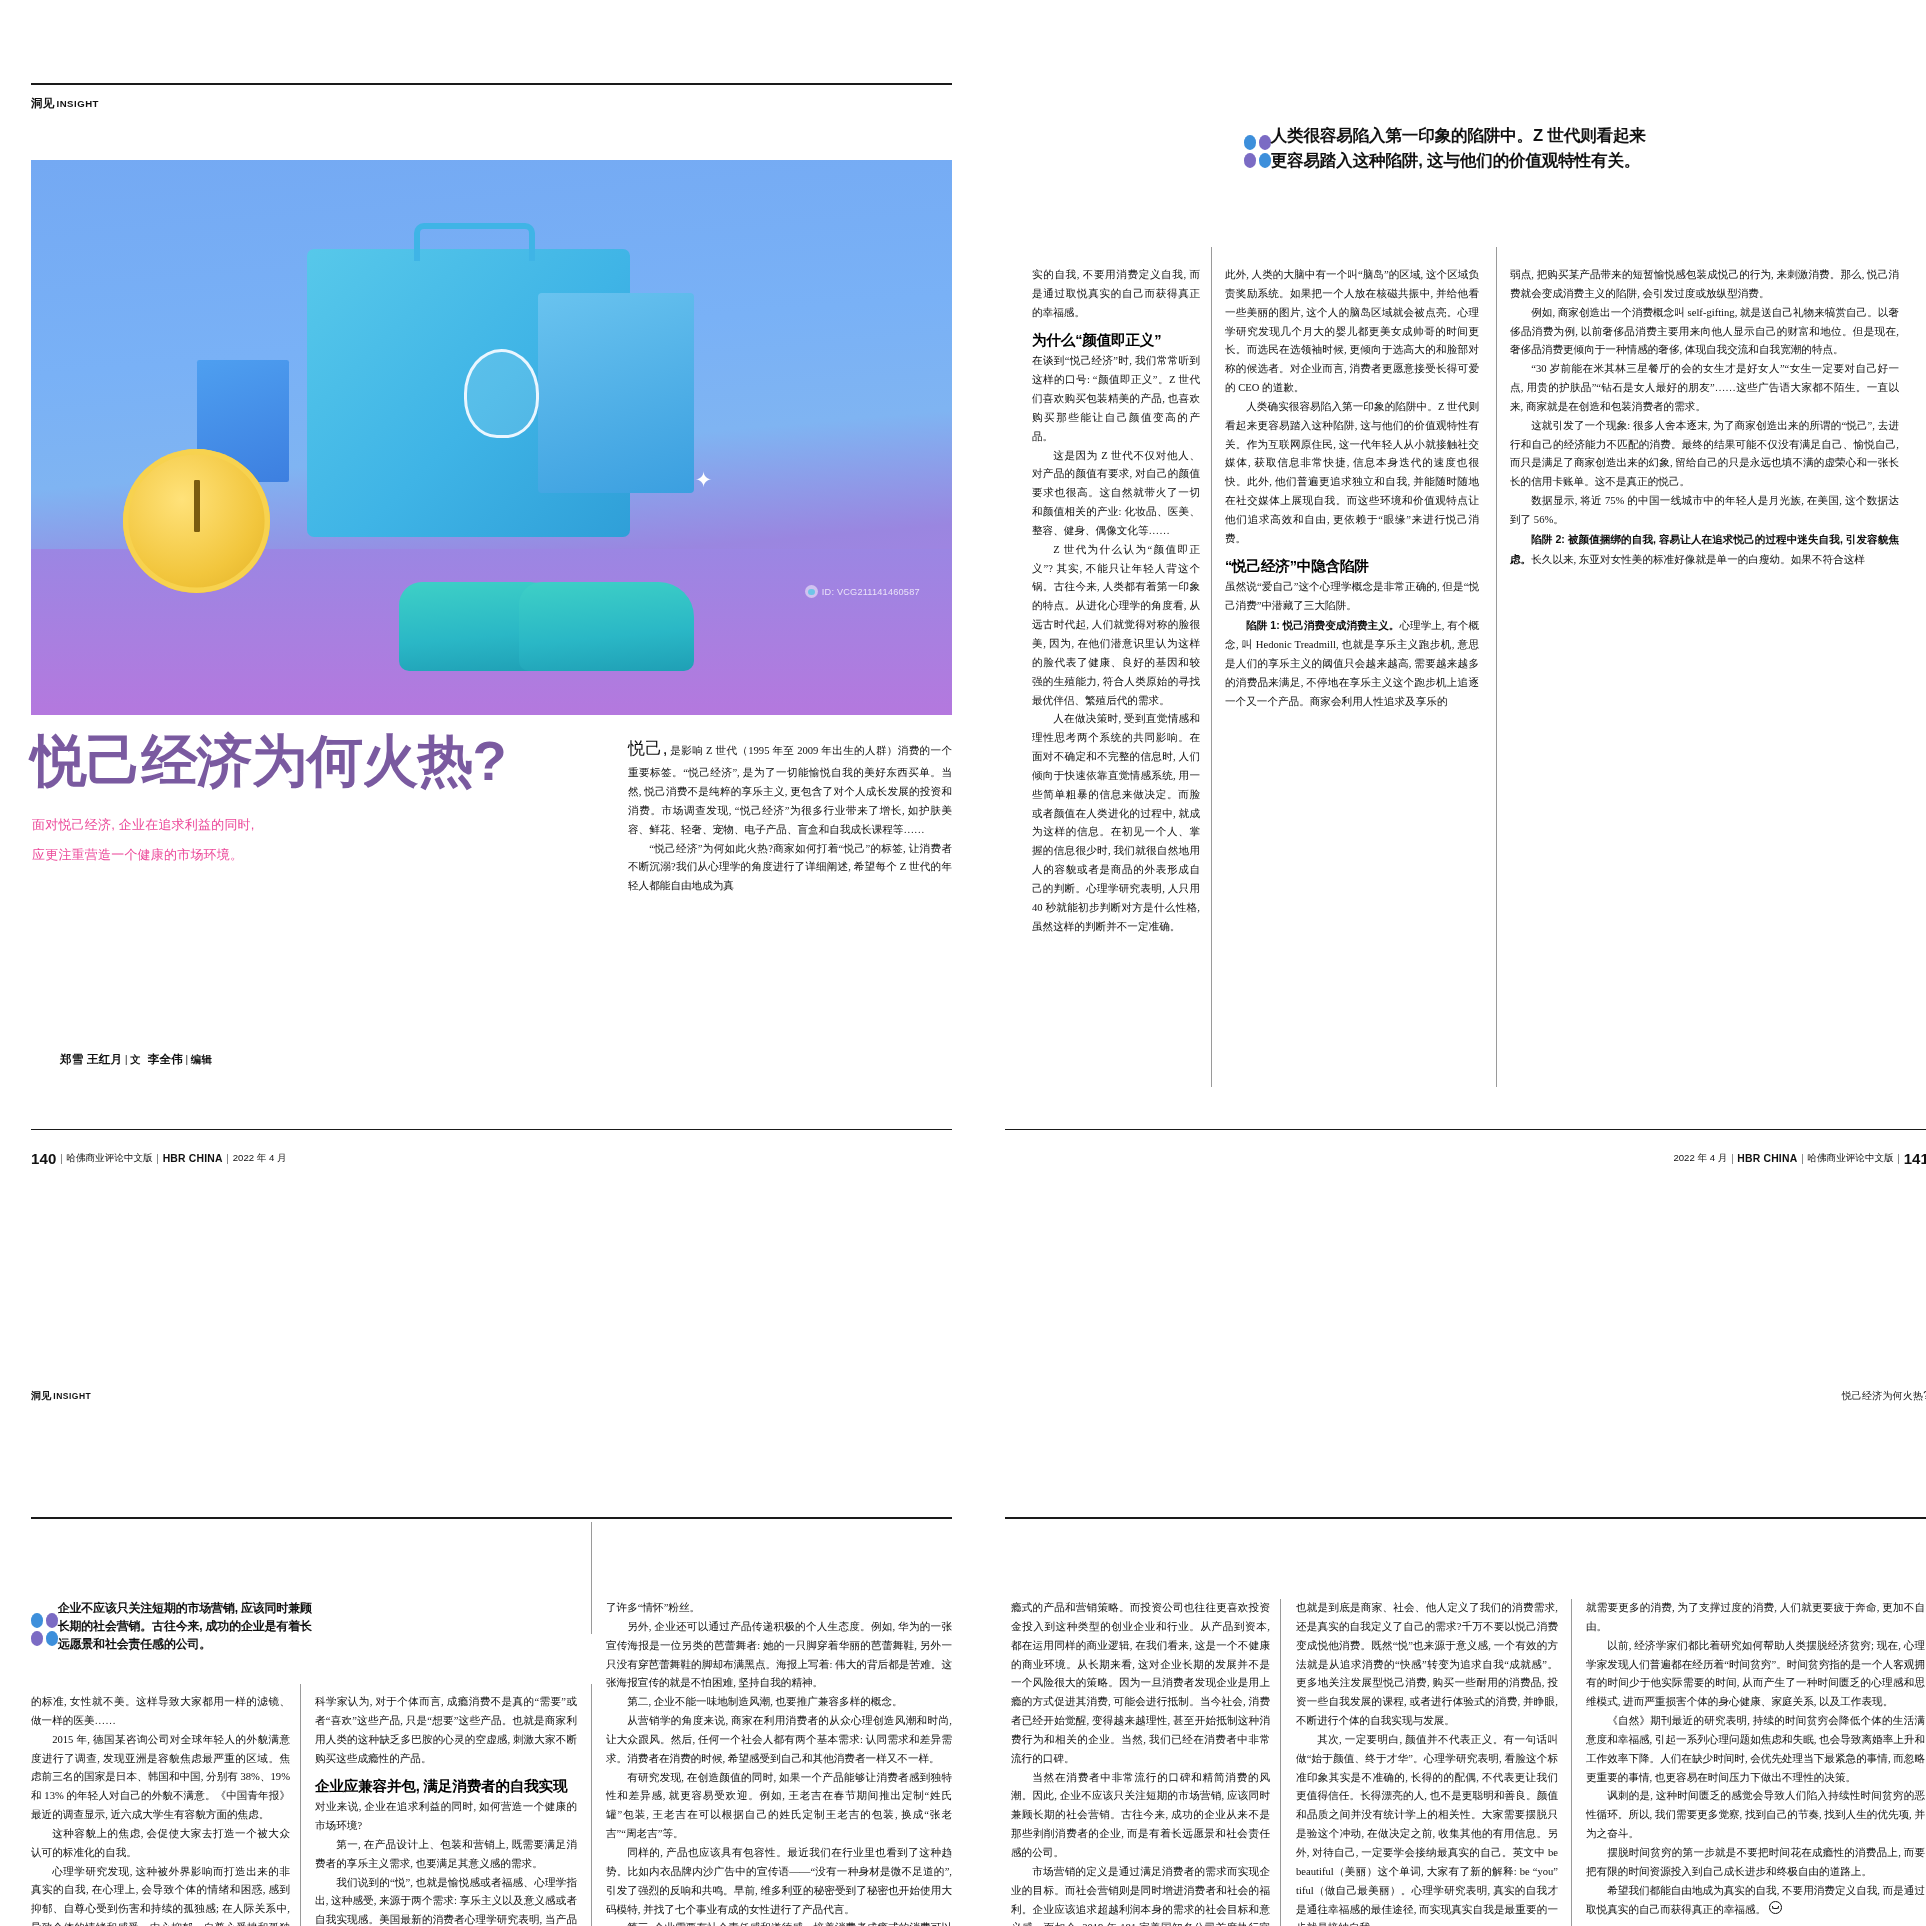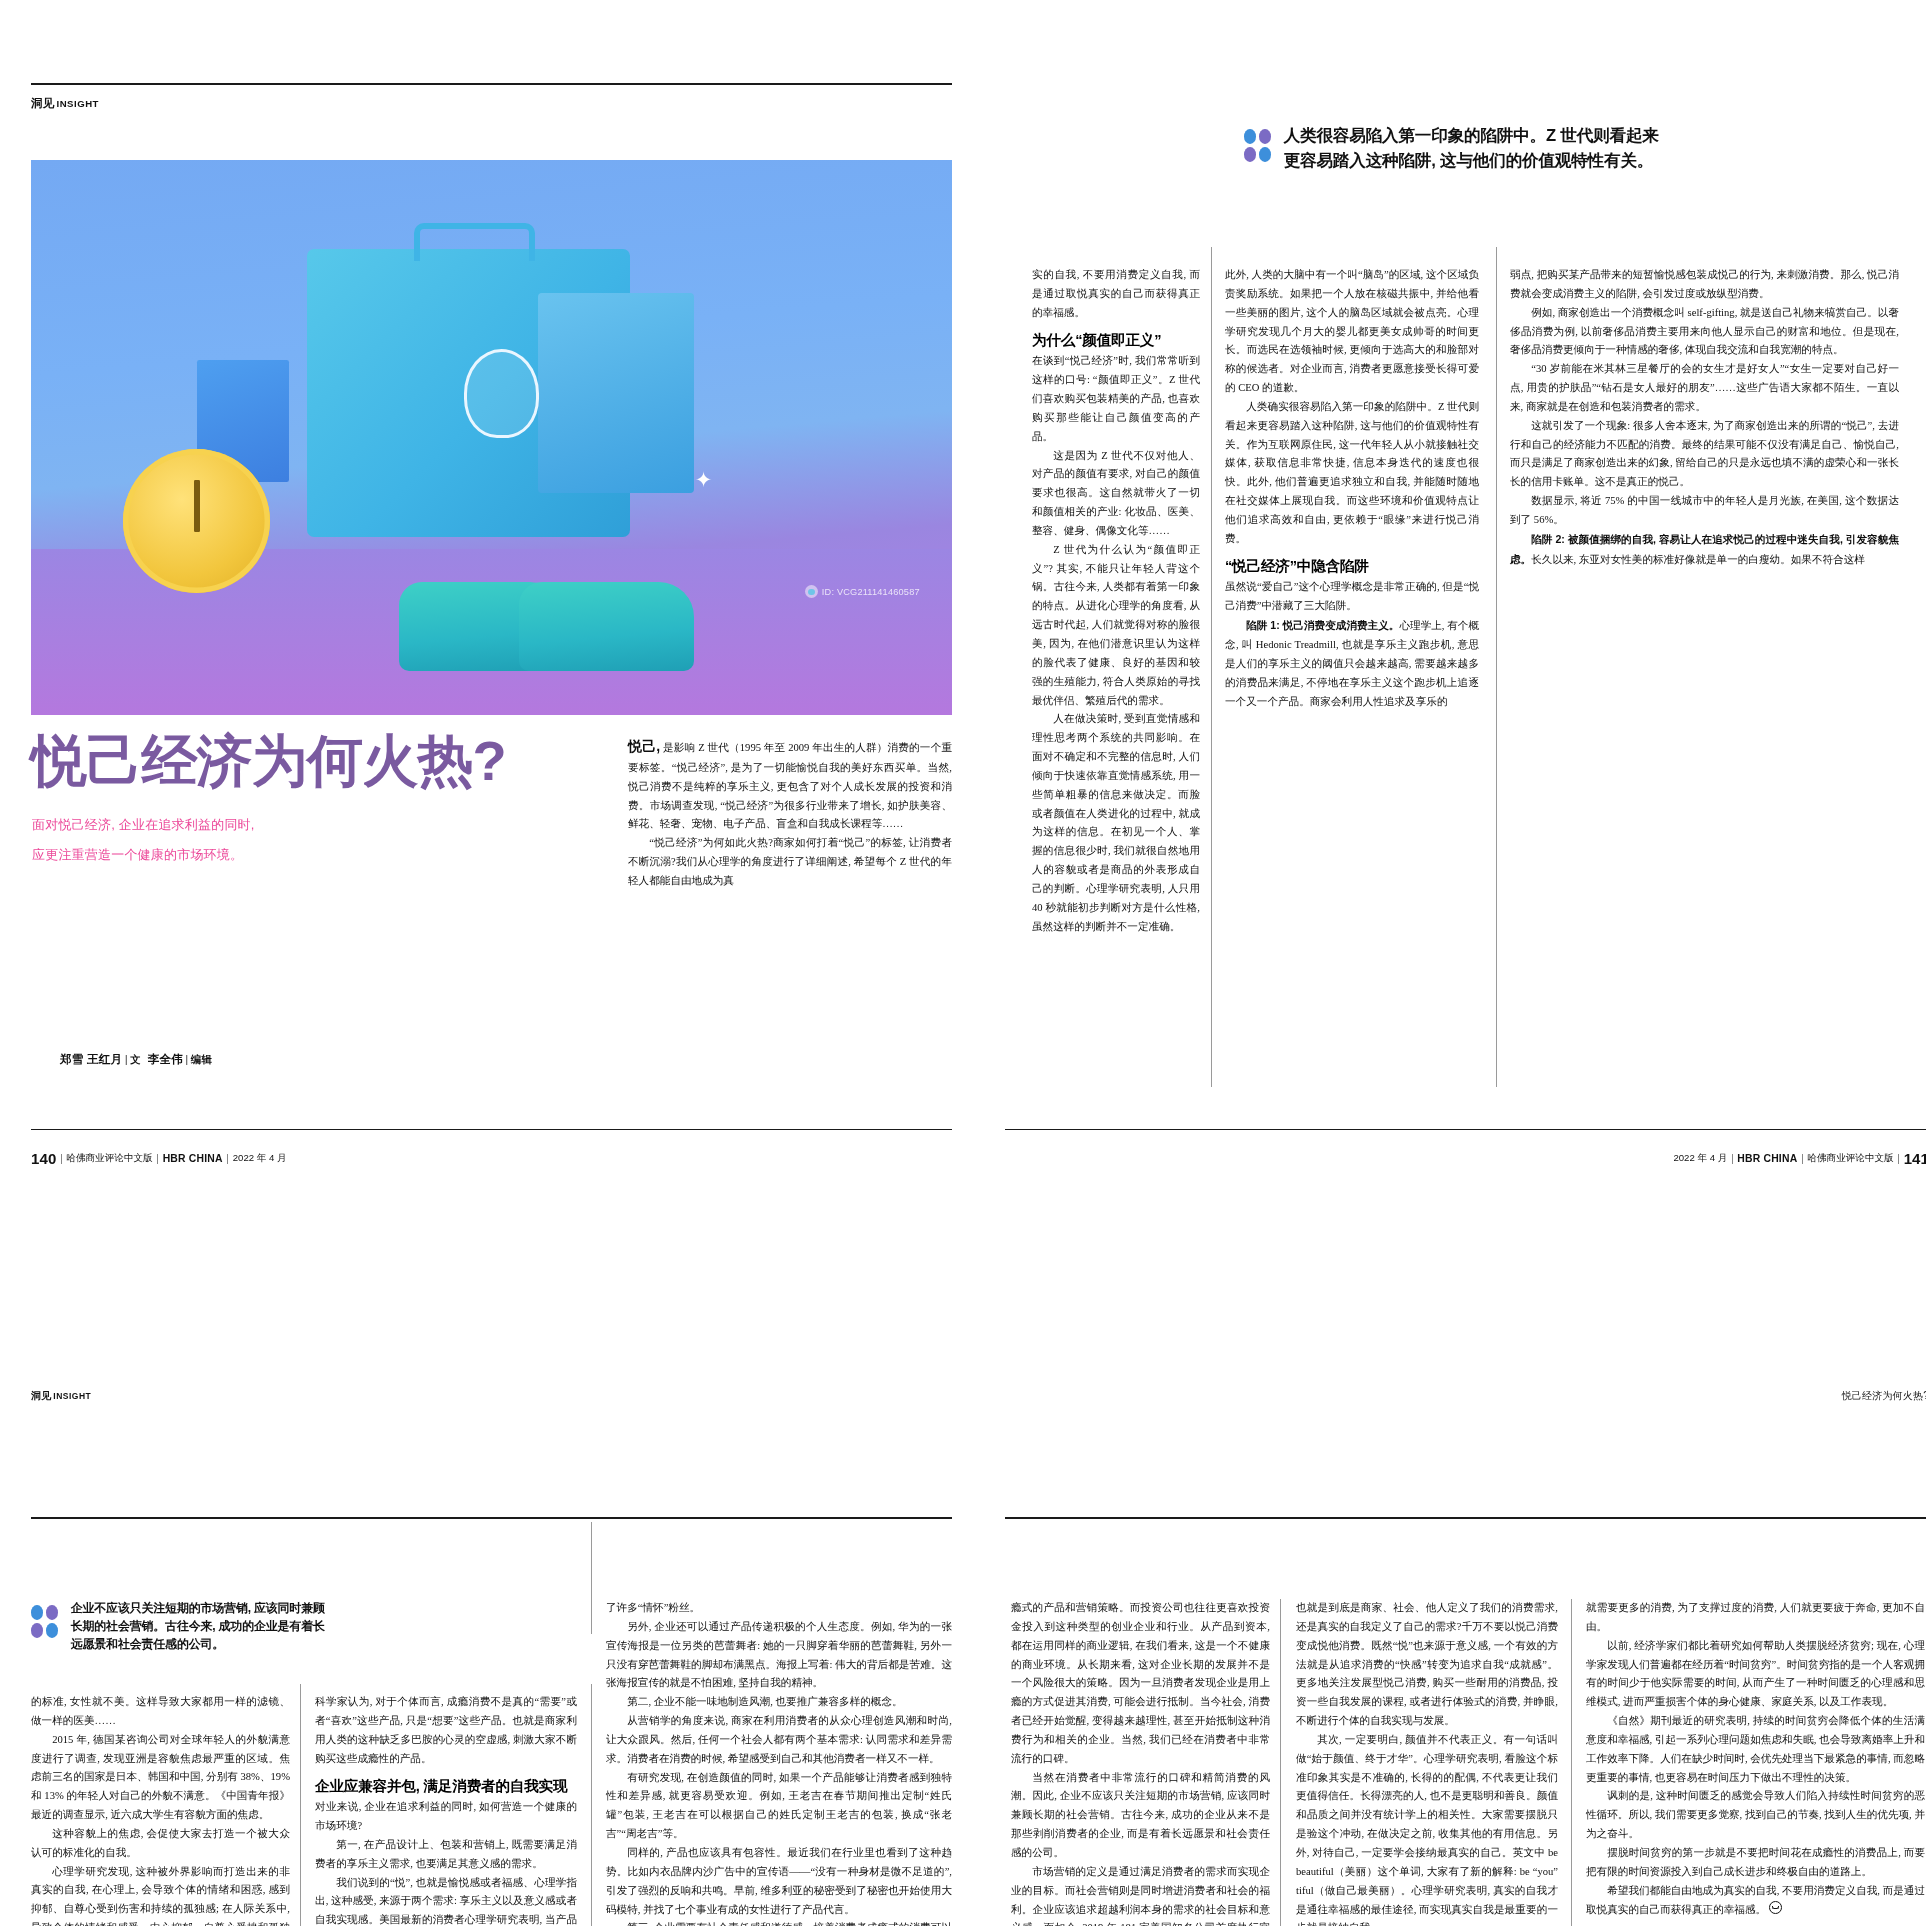--- a/index.html
+++ b/index.html
@@ -120,34 +120,34 @@
   .byline .role{font-weight:700;font-size:10.4px;}
 
   
   .body-col{
     position:absolute;font-size:10.6px;line-height:1.78;color:#0d0d0d;
     text-align:justify;font-family:"Liberation Serif","DejaVu Serif",serif;
     text-justify:inter-character;
   }
   .body-col p{margin:0 0 0 0;text-indent:2em;}
   .body-col p.noind{text-indent:0;}
-  .body-col .lead{font-weight:700;font-family:"Liberation Sans",sans-serif;font-size:14px;}
+  .body-col .lead{font-weight:400;font-family:"Liberation Sans",sans-serif;font-size:17px;}
   .body-col .bold{font-weight:700;font-family:"Liberation Sans",sans-serif;}
 
   .col-rule{position:absolute;width:0.8px;background:#9a9a9a;}
 
   
   .sec-head{
     font-family:"Liberation Sans",sans-serif;font-weight:700;
     font-size:14.6px;line-height:1.25;color:#000;margin:8.5px 0 3.1px;text-indent:0;
     letter-spacing:-0.2px;
   }
 
   
-  .pullquote{position:absolute;display:flex;gap:13px;align-items:flex-start;}
+  .pullquote{position:absolute;display:flex;align-items:center;}
   .dots{display:grid;grid-template-columns:repeat(2,11.6px);grid-gap:3.5px;margin-top:6.2px;flex:0 0 auto;}
   .dots i{width:11.6px;height:14.6px;border-radius:50%;display:block;}
   .pq-text{
     font-family:"Liberation Sans",sans-serif;font-weight:700;
     font-size:16.6px;line-height:1.52;color:#111;letter-spacing:-0.2px;
   }
 
   .endmark{
     display:inline-block;width:10.8px;height:10.8px;border:1.2px solid #111;border-radius:50%;
     position:relative;vertical-align:-1.5px;margin-left:3.1px;

